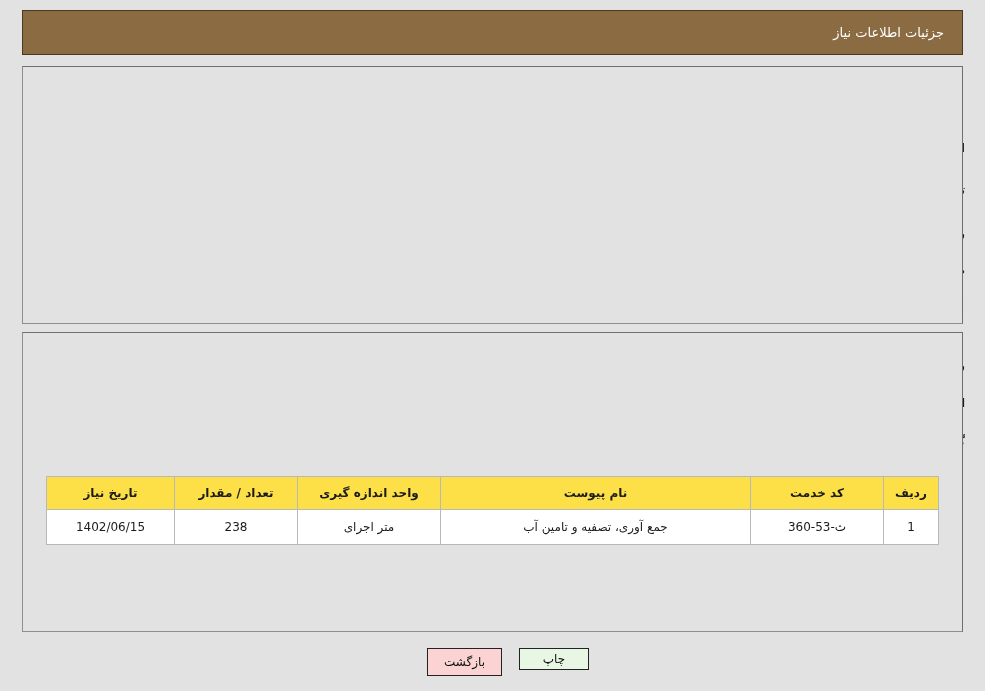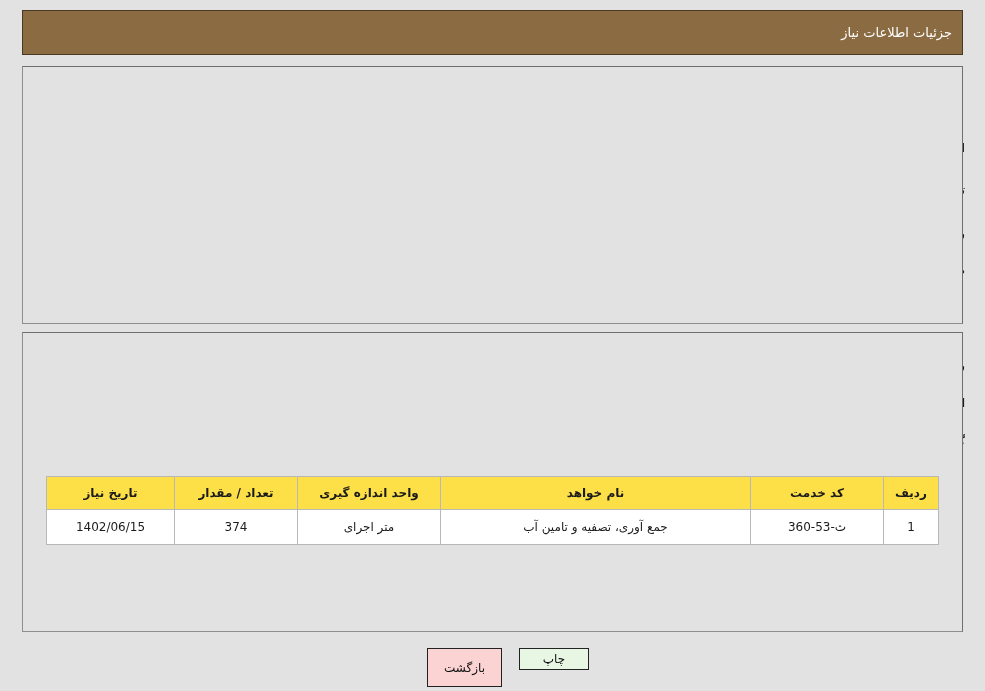--- a/index.html
+++ b/index.html
@@ -31,21 +31,21 @@
   .header-bar {
     position: absolute;
     left: 22px; top: 10px;
     width: 941px; height: 45px;
     background: #8b6b42;
     border: 1px solid #4a3a22;
     box-sizing: border-box;
     display: flex;
     align-items: center;
     justify-content: flex-start;
-    padding-right: 10px;
+    padding-right: 18px;
     z-index: 2;
   }
   .header-title {
     color: #ffffff;
     font-size: 13px;
     letter-spacing: .2px;
   }
 
   
   .panel {
@@ -273,40 +273,40 @@
   <div class="lbl lbl-b" style="left:830px; top:396px; width:135px;">اطلاعات خدمات مورد نیاز</div>
 
   <div class="lbl lbl-b" style="left:875px; top:434px; width:90px;">گروه خدمت:</div>
   <div class="fld right" style="left:177px; top:430px; width:685px; height:22px;">آب رسانی؛ مدیریت پسماند، فاضلاب و فعالیت های تصفیه</div>
 
   <table class="tbl" id="services-table" style="left:46px; top:476px; width:893px;">
     <thead>
       <tr>
         <th style="width:42px;">ردیف</th>
         <th style="width:120px;">کد خدمت</th>
-        <th>نام خواهد</th>
+        <th>نام پیوست</th>
         <th style="width:130px;">واحد اندازه گیری</th>
         <th style="width:110px;">تعداد / مقدار</th>
         <th style="width:115px;">تاریخ نیاز</th>
       </tr>
     </thead>
     <tbody>
       <tr>
         <td>1</td>
         <td>ث-53-360</td>
         <td>جمع آوری، تصفیه و تامین آب</td>
         <td>متر اجرای</td>
-        <td>374</td>
+        <td>238</td>
         <td>1402/06/15</td>
       </tr>
     </tbody>
   </table>
 
   <div class="lbl lbl-b" style="left:858px; top:586px; width:105px;">توضیحات خریدار:</div>
   <div class="ta" style="left:60px; top:551px; width:785px; height:73px;">
     <span>اجرای لایروبی ،مرمت و بازسازی قنات قزلحصار علیا بر اساس نقشه و مشخصات فنی پیوست</span>
     <span class="grip">◢</span>
   </div>
 
   <div class="btn btn-print" style="left:519px; top:648px; width:70px; height:22px;">چاپ</div>
-  <div class="btn btn-back" style="left:427px; top:648px; width:75px; height:39px;">بازگشت</div>
+  <div class="btn btn-back" style="left:427px; top:648px; width:75px; height:28px;">بازگشت</div>
 
 </div>
 
 </body></html>

